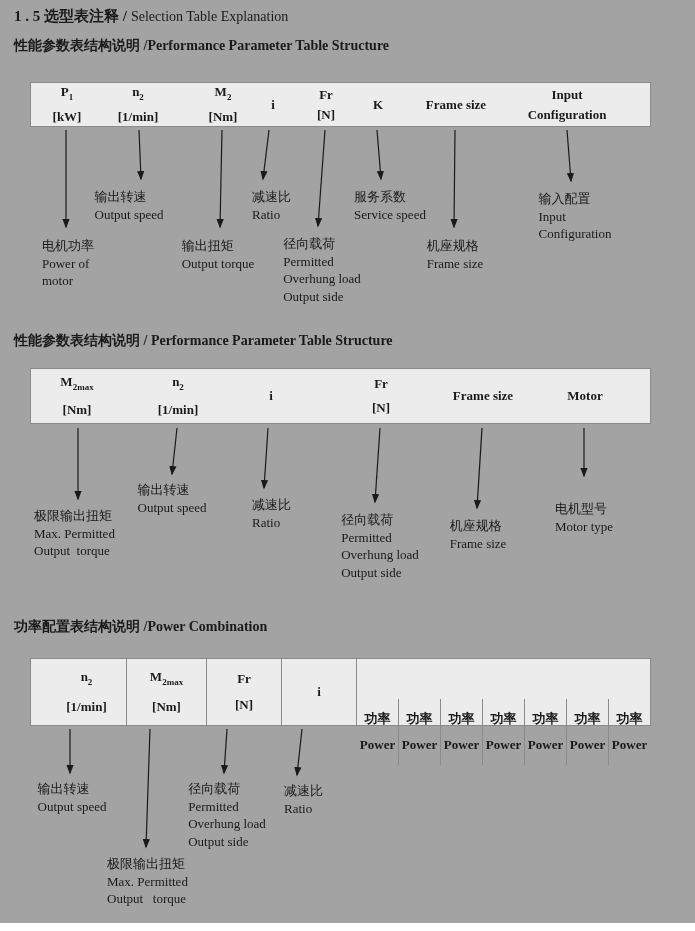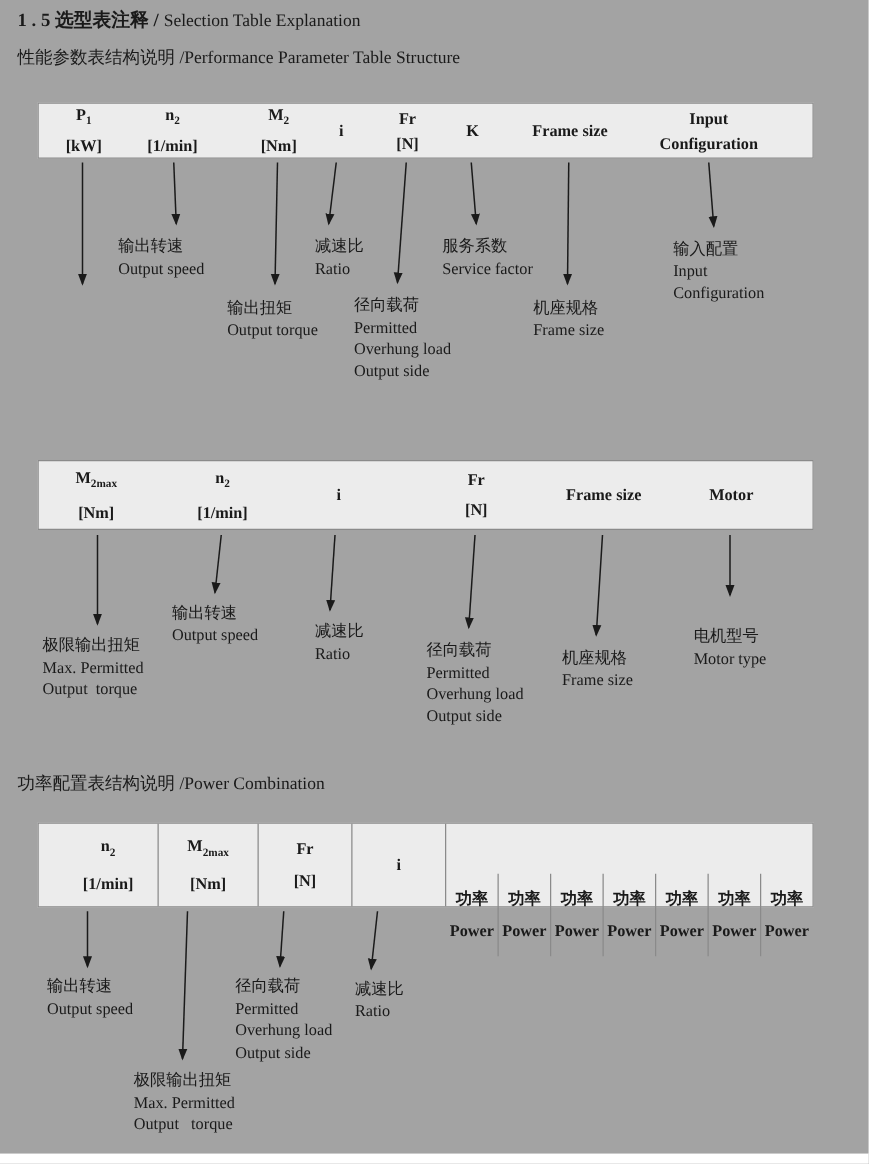--- a/index.html
+++ b/index.html
@@ -5,21 +5,21 @@
   * { margin:0; padding:0; box-sizing:border-box; }
   html,body { background:#ffffff; }
   body { font-family:"Liberation Serif","DejaVu Serif",serif; color:#1a1a1a; }
   .page { position:relative; width:695px; height:923px; background:#a3a3a3; overflow:hidden; }
   .overlay { position:absolute; left:0; top:0; width:695px; height:931px; pointer-events:none; }
   .arrow { stroke:#1a1a1a; stroke-width:1.2; fill:none; }
 
   .page-title { position:absolute; white-space:nowrap; }
   .pt-zh { font-size:15px; font-weight:bold; }
   .pt-en { font-size:14px; }
-  .sec-heading { position:absolute; font-size:14px; font-weight:normal; white-space:nowrap; }
+  .sec-heading { position:absolute; font-size:14px; font-weight:bold; white-space:nowrap; }
 
   .hdr-box { position:absolute; background:#ececec; border:1px solid #8a8a8a;padding-left:16px; }
   .col { position:absolute; top:0; height:100%; transform:translateX(-50%);
          display:flex; flex-direction:column; justify-content:center; align-items:center;
          font-weight:bold; font-size:13px; white-space:nowrap; }
   .col .cl { text-align:center; }
   .t1 .cl { line-height:20px; }
   .t2 .cl { line-height:24px; }
   sub { font-size:9px; }
 
@@ -112,42 +112,48 @@
   <div class="label c" style="left:129px;top:188px">
     <div class="ll">输出转速</div>
     <div class="ll">Output speed</div>
   </div>
   <div class="label l" style="left:252px;top:188px">
     <div class="ll">减速比</div>
     <div class="ll">Ratio</div>
   </div>
   <div class="label c" style="left:390px;top:188px">
     <div class="ll">服务系数</div>
-    <div class="ll">Service factor</div>
+    <div class="ll">Service speed</div>
   </div>
   <div class="label c" style="left:575px;top:190px">
     <div class="ll">输入配置</div>
     <div class="ll">Input</div>
     <div class="ll">Configuration</div>
+  </div>
+  <div class="label c" style="left:68px;top:237px">
+    <div class="ll">电机功率</div>
+    <div class="ll">Power of</div>
+    <div class="ll">motor</div>
   </div>
   <div class="label c" style="left:218px;top:237px">
     <div class="ll">输出扭矩</div>
     <div class="ll">Output torque</div>
   </div>
   <div class="label c" style="left:322px;top:235px">
     <div class="ll">径向载荷</div>
     <div class="ll">Permitted</div>
     <div class="ll">Overhung load</div>
     <div class="ll">Output side</div>
   </div>
   <div class="label c" style="left:455px;top:237px">
     <div class="ll">机座规格</div>
     <div class="ll">Frame size</div>
   </div>
 
+  <div class="sec-heading" style="left:14px;top:332px">性能参数表结构说明 / Performance Parameter Table Structure</div>
 
   <div class="hdr-box t2" style="left:30px;top:368px;width:621px;height:56px">
     <div class="col" style="left:46px">
       <div class="cl"><span>M</span><sub>2max</sub></div>
       <div class="cl">[Nm]</div>
     </div>
     <div class="col" style="left:147px">
       <div class="cl"><span>n</span><sub>2</sub></div>
       <div class="cl">[1/min]</div>
     </div>

